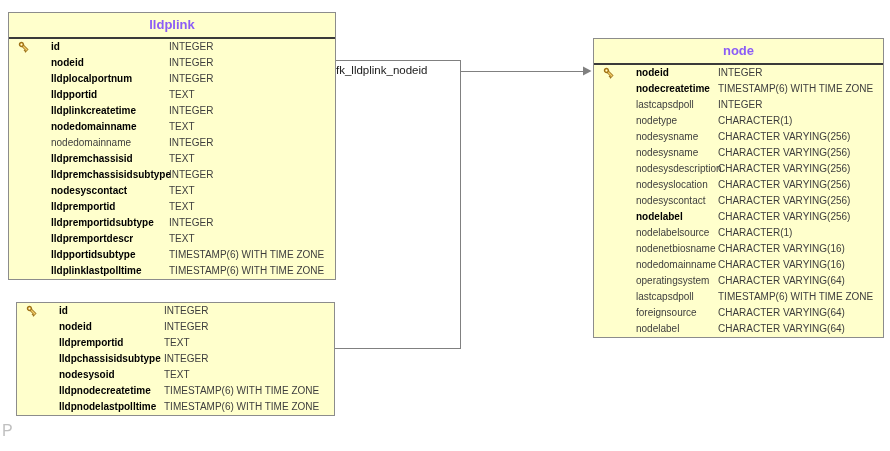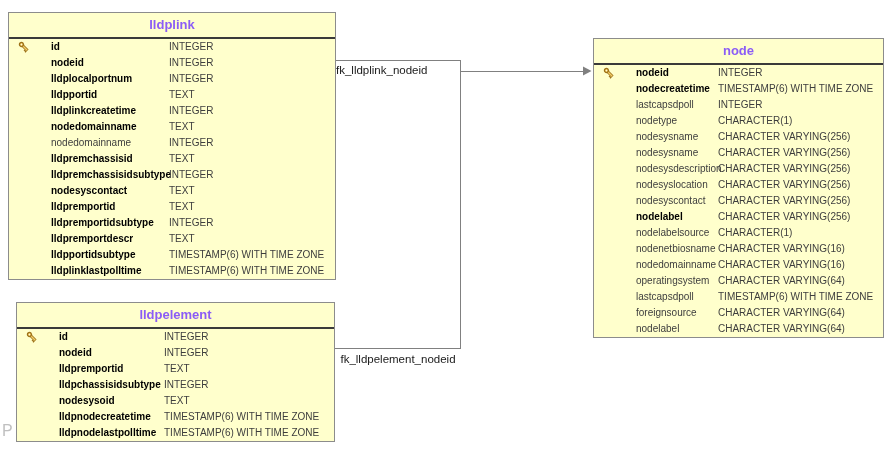--- a/index.html
+++ b/index.html
@@ -40,21 +40,20 @@
 
   <span class="watermark">P</span>
 
   <svg class="wires" width="890" height="451">
     <path d="M334 60 H460 V348 H333" fill="none" style="stroke:var(--connector)" stroke-width="1" shape-rendering="crispEdges"></path>
     <path d="M460 71 H584" fill="none" style="stroke:var(--connector)" stroke-width="1" shape-rendering="crispEdges"></path>
     <polygon points="583,66.5 591.5,71 583,75.5" style="fill:var(--connector)"></polygon>
   </svg>
 
   <div class="fklabel" id="fk1">fk_lldplink_nodeid</div>
-  <div class="fklabel" id="fk2">fk_lldpelement_nodeid</div>
 
   <div class="table t-lldplink">
     <div class="thead">lldplink</div>
     <div class="tbody">
         <div class="row bold"><span class="keyicon">
             <svg width="14" height="14" viewBox="0 0 14 14">
               <g transform="rotate(-45 7 7)">
                 <path d="M7 5.2 V12" stroke="#9c7017" stroke-width="3" fill="none"></path>
                 <path d="M7 5.2 V11.5" stroke="#f2cd68" stroke-width="1.4" fill="none"></path>
                 <path d="M5.6 9.7 H4.4 M5.6 11.4 H4" stroke="#9c7017" stroke-width="1.4" fill="none"></path>
@@ -74,21 +73,20 @@
         <div class="row bold"><span class="col-name">nodesyscontact</span><span class="col-type">TEXT</span></div>
         <div class="row bold"><span class="col-name">lldpremportid</span><span class="col-type">TEXT</span></div>
         <div class="row bold"><span class="col-name">lldpremportidsubtype</span><span class="col-type">INTEGER</span></div>
         <div class="row bold"><span class="col-name">lldpremportdescr</span><span class="col-type">TEXT</span></div>
         <div class="row bold"><span class="col-name">lldpportidsubtype</span><span class="col-type">TIMESTAMP(6) WITH TIME ZONE</span></div>
         <div class="row bold"><span class="col-name">lldplinklastpolltime</span><span class="col-type">TIMESTAMP(6) WITH TIME ZONE</span></div>
       </div>
   </div>
 
   <div class="table t-lldpelement">
-    <div class="thead">lldpelement</div>
     <div class="tbody">
         <div class="row bold"><span class="keyicon">
             <svg width="14" height="14" viewBox="0 0 14 14">
               <g transform="rotate(-45 7 7)">
                 <path d="M7 5.2 V12" stroke="#9c7017" stroke-width="3" fill="none"></path>
                 <path d="M7 5.2 V11.5" stroke="#f2cd68" stroke-width="1.4" fill="none"></path>
                 <path d="M5.6 9.7 H4.4 M5.6 11.4 H4" stroke="#9c7017" stroke-width="1.4" fill="none"></path>
                 <circle cx="7" cy="3.4" r="2" fill="#f2cd68" stroke="#9c7017" stroke-width="1.3"></circle>
                 <circle cx="7" cy="3.4" r="0.7" fill="#fff8dc"></circle>
               </g>

